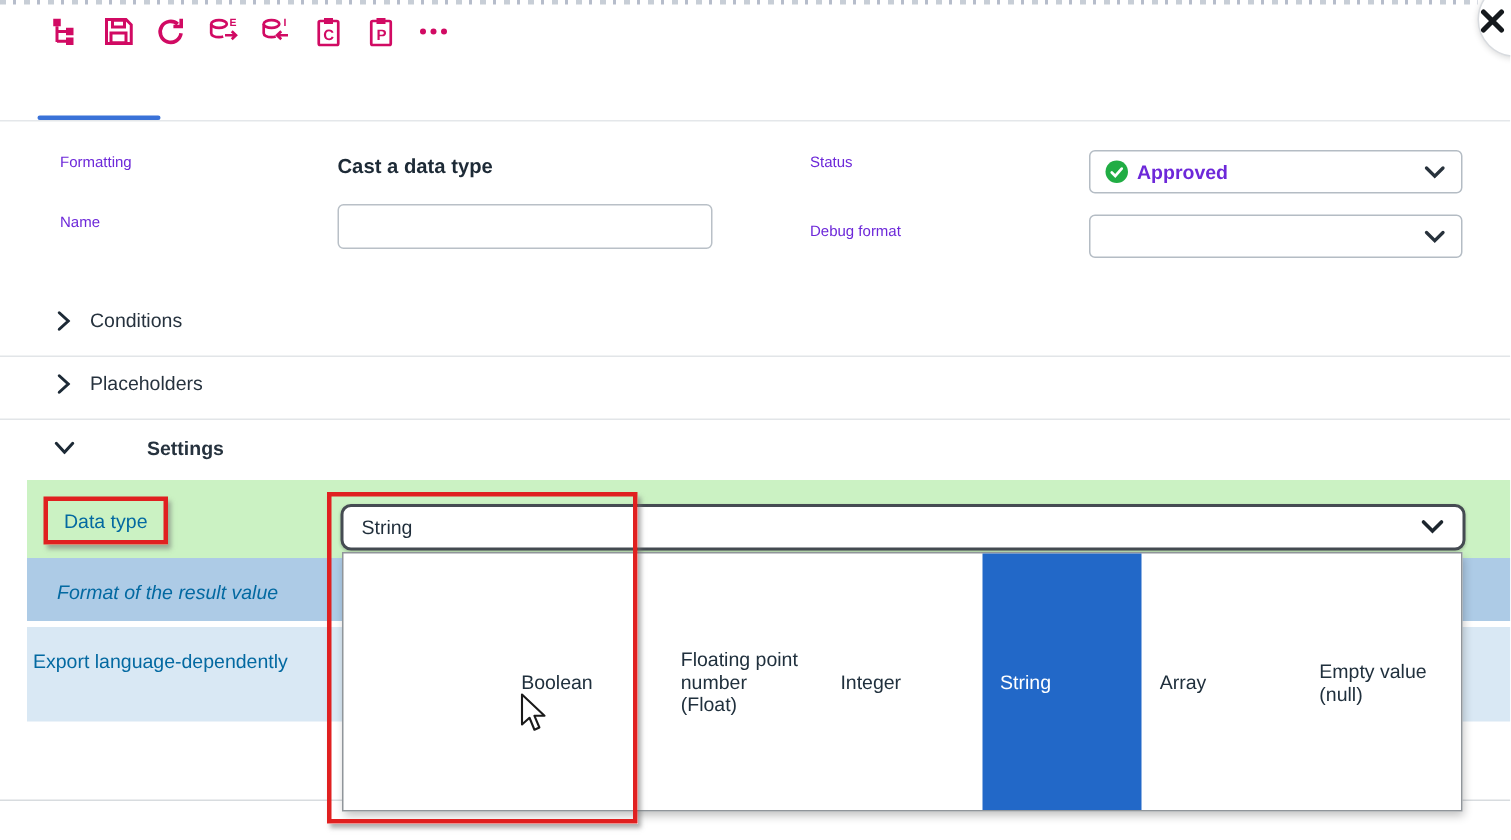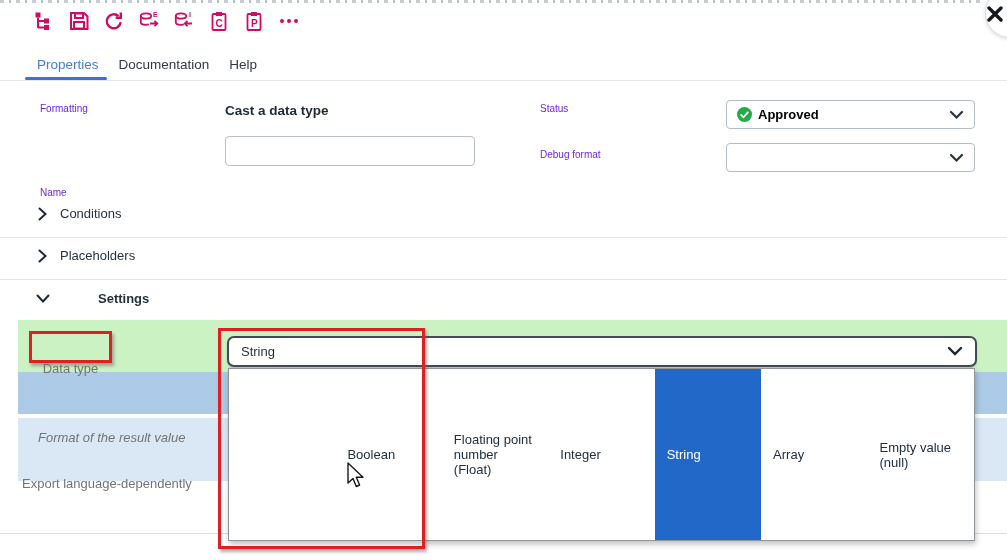--- a/index.html
+++ b/index.html
@@ -27,33 +27,33 @@
   .tab-underline { position:absolute; left:25px; top:77px; width:82px; height:3px; background:#3a72d8; border-radius:2px; }
   .tabs-divider { position:absolute; left:0; right:0; top:80px; height:1px; background:#e4e7ea; }
   .lbl { position:absolute; font-size:10px; color:#6d28d9; }
   .bold-val { position:absolute; font-size:13.5px; font-weight:bold; color:#1d2a36; }
   .text-input { position:absolute; left:225px; top:136px; width:250px; height:30px;
     border:1px solid #b9c0c7; border-radius:4px; background:#fff; padding:0 8px; font-size:13px;
     font-family:"Liberation Sans",sans-serif; }
   .combo { position:absolute; width:249px; height:29px; background:#fff; border:1px solid #b4bcc4;
     border-radius:4px; display:flex; align-items:center; padding:0 10px; font-size:13px; }
   .combo .chev { margin-left:auto; }
-  .status-badge { display:flex; align-items:center; gap:6px; font-weight:bold; color:#000000; font-size:13px; }
+  .status-badge { display:flex; align-items:center; gap:6px; font-weight:bold; color:#6d28d9; font-size:13px; }
   .check-circle { width:15px; height:15px; border-radius:50%; background:#21ad44; display:flex;
     align-items:center; justify-content:center; }
   
   .section-row { position:absolute; left:38px; display:flex; gap:13px; align-items:center; font-size:13px; }
   .section-row.bold { font-weight:bold; left:36px;gap:48px; }
   .divider { position:absolute; left:0; right:0; height:1px; background:#e2e5e8; }
   
   .srow { position:absolute; left:18px; right:0; }
   .row-green { top:320px; height:52px; background:#cbf2c3; }
   .row-blue  { top:372px; height:42px; background:#adcbe6; }
   .row-light { top:418px; height:63px; background:#d9e8f4; }
-  .row-label { position:absolute; font-size:13px; color:#737373;margin-top:43px; }
+  .row-label { position:absolute; font-size:13px; color:#0369a1; }
   .red-box { border:3px solid #e02020; box-shadow:2px 3px 3px rgba(110,110,110,.55); }
   .red-box-1 { position:absolute; left:29px; top:331px; width:83px; height:32px; z-index:5;
     display:flex; align-items:center; justify-content:center; font-size:13px; color:#24313c; }
   .red-box-2 { position:absolute; left:218px; top:328px; width:207px; height:221px; z-index:6; pointer-events:none; }
   
   .dt-select { position:absolute; left:227px; top:336px; width:750px; height:31px; background:#fff;
     border:2px solid #454b52; border-radius:7px; display:flex; align-items:center; padding:0 12px;
     font-size:13px; color:#1f2d3a; z-index:3; box-shadow:0 1px 2px rgba(0,0,0,.18); }
   .dt-select .chev { margin-left:auto; }
   .dt-panel { position:absolute; left:228px; top:368px; width:747px; height:173px; background:#fff;
@@ -114,32 +114,27 @@
       <rect x="8" y="2" width="6" height="4" fill="#d10a63"></rect>
       <text x="8" y="16.5" font-size="10" font-weight="bold" fill="#d10a63" font-family="Liberation Sans,sans-serif">P</text>
     </svg>
     <svg class="tb-icon" viewBox="0 0 22 22">
       <circle cx="4" cy="11" r="2" fill="#d10a63"></circle>
         <circle cx="11" cy="11" r="2" fill="#d10a63"></circle>
         <circle cx="18" cy="11" r="2" fill="#d10a63"></circle>
     </svg>
   </div>
 
-  <div class="tabs">
-    <span class="tab active">Properties</span>
-    <span class="tab">Documentation</span>
-    <span class="tab">Help</span>
-  </div>
   <div class="tab-underline"></div>
   <div class="tabs-divider"></div>
 
   <span class="lbl" style="left:40px; top:103px;">Formatting</span>
   <span class="bold-val" style="left:225px; top:103px;">Cast a data type</span>
 
-  <span class="lbl" style="left:40px; top:143px;margin-top:44px;">Name</span>
+  <span class="lbl" style="left:40px; top:143px;">Name</span>
   <input class="text-input" value="" style="">
 
   <span class="lbl" style="left:540px; top:103px;">Status</span>
   <div class="combo" style="left:726px; top:100px;">
     <span class="status-badge">
       <span class="check-circle">
         <svg width="9" height="8" viewBox="0 0 9 8">
             <path d="M1.2 4 l2.3 2.3 L7.8 1.4" fill="none" stroke="#fff" stroke-width="1.8" stroke-linecap="round"></path>
           </svg>
       </span>

